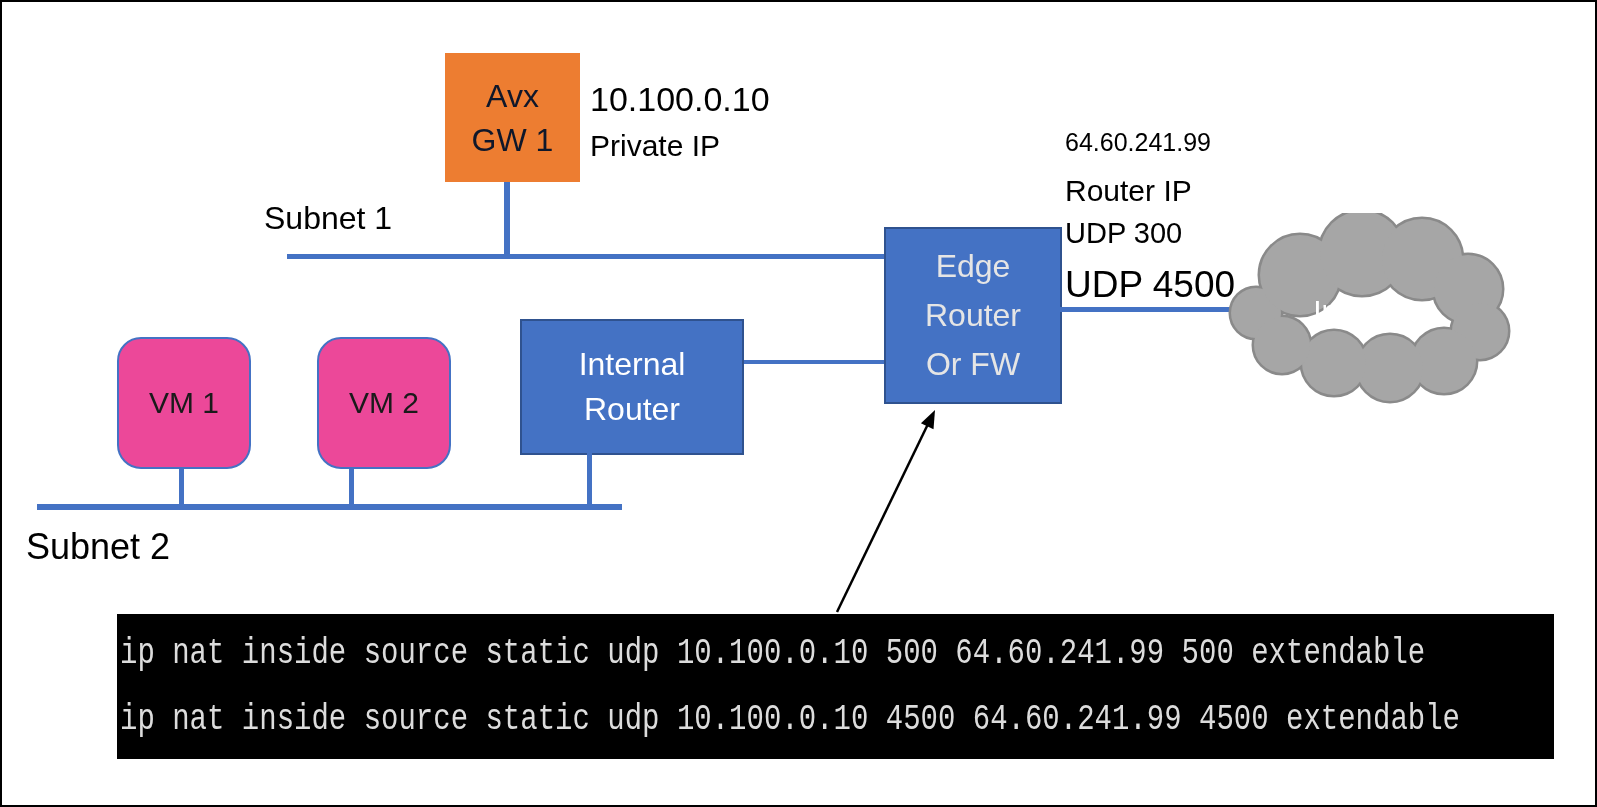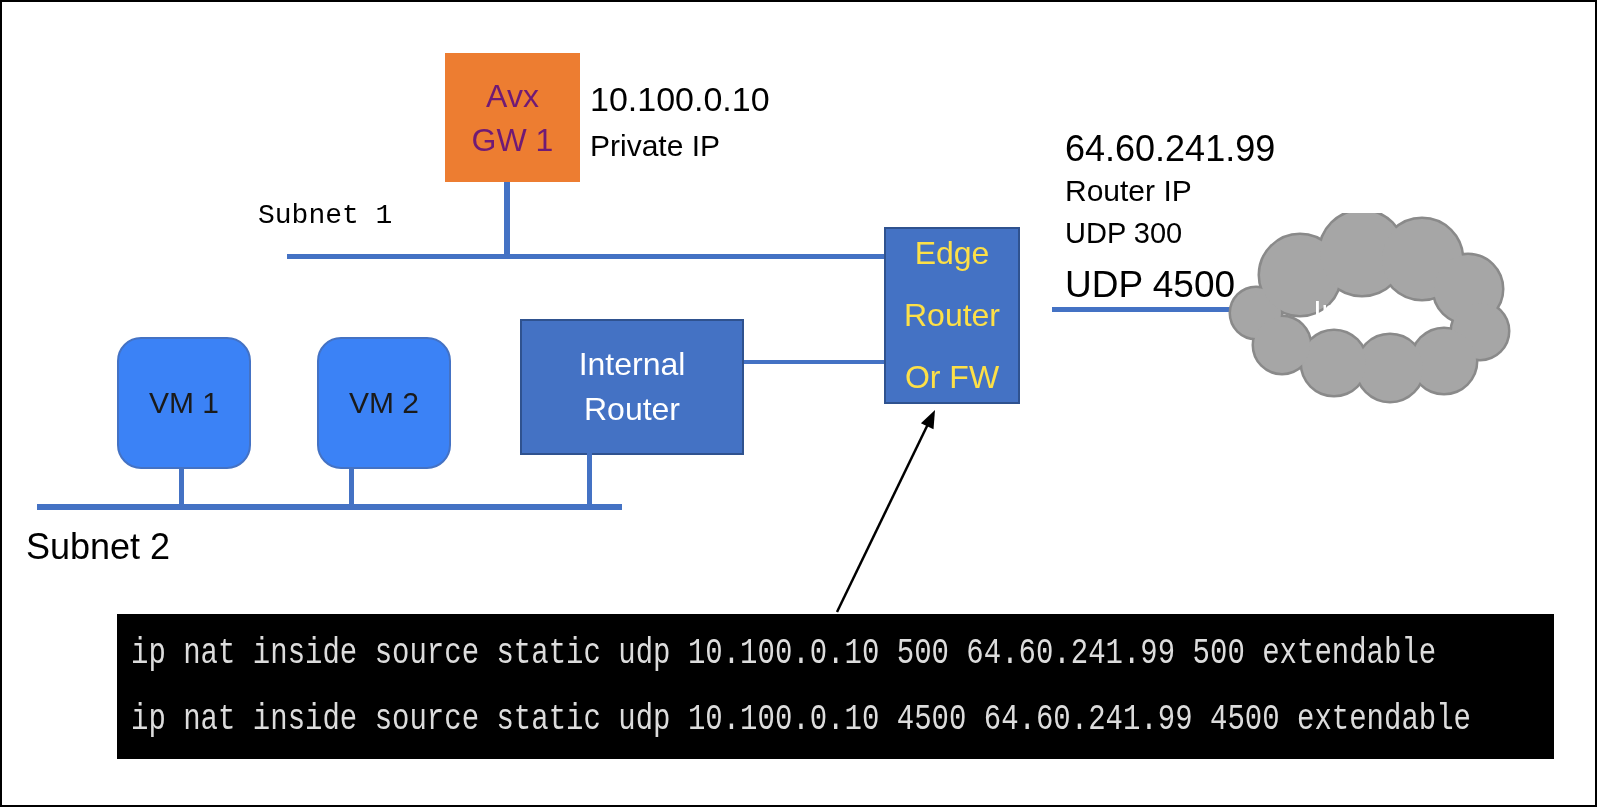--- a/index.html
+++ b/index.html
@@ -20,66 +20,66 @@
     position: absolute;
     display: flex;
     flex-direction: column;
     align-items: center;
     justify-content: center;
     text-align: center;
   }
   .node-avx {
     left: 443px; top: 51px; width: 135px; height: 129px;
     background: #ED7D31;
-    color: #701a75;
+    color: #0f172a;
     font-size: 32px; line-height: 44px;
   }
   .node-vm {
     width: 134px; height: 132px;
-    background: #3b82f6;
+    background: #ec4899;
     border: 2px solid #4472C4;
     border-radius: 24px;
     color: #1a1a1a;
     font-size: 30px;
   }
   .node-vm1 { left: 115px; top: 335px; }
   .node-vm2 { left: 291px; top: 335px; margin-left: 24px; }
   .node-internal-router {
     left: 518px; top: 317px; width: 224px; height: 136px;
     background: #4472C4;
     border: 2px solid #2F528F;
     color: #ffffff;
     font-size: 32px; line-height: 45px;
   }
   .node-edge-router {
-    left: 882px; top: 225px; width: 136px; height: 177px;
+    left: 882px; top: 225px; width: 178px; height: 177px;
     background: #4472C4;
     border: 2px solid #2F528F;
-    color: #fde047;
-    font-size: 32px; line-height: 49px; justify-content: space-between;
+    color: #e5e5e5;
+    font-size: 32px; line-height: 49px;
   }
 
   
   .line { position: absolute; background: #4472C4; }
   .line-avx-drop     { left: 502px; top: 180px; width: 6px;   height: 76px; }
   .line-subnet1      { left: 285px; top: 252px; width: 597px; height: 5px; }
   .line-vm1-drop     { left: 177px; top: 467px; width: 5px;   height: 38px; }
   .line-vm2-drop     { left: 347px; top: 467px; width: 5px;   height: 38px; }
   .line-subnet2      { left: 35px;  top: 502px; width: 585px; height: 6px; }
   .line-ir-drop      { left: 585px; top: 445px; width: 5px;   height: 58px; }
   .line-ir-er        { left: 742px; top: 358px; width: 140px; height: 4px; }
   .line-er-cloud     { left: 1050px; top: 305px; width: 185px; height: 5px; }
 
   
   .lbl { position: absolute; color: #000000; white-space: nowrap; }
-  .lbl-subnet1      { left: 256px; top: 198px; font-size: 28px; font-family: Liberation Mono, monospace; }
+  .lbl-subnet1      { left: 262px; top: 198px; font-size: 32px; }
   .lbl-subnet2      { left: 24px;  top: 524px; font-size: 36px; }
   .lbl-priv-ip      { left: 588px; top: 78px;  font-size: 34px; }
   .lbl-priv-cap     { left: 588px; top: 127px; font-size: 30px; text-align: right; }
-  .lbl-pub-ip       { left: 1063px; top: 126px; font-size: 36px; }
+  .lbl-pub-ip       { left: 1063px; top: 126px; font-size: 25px; }
   .lbl-pub-cap      { left: 1063px; top: 172px; font-size: 30px; }
   .lbl-udp1         { left: 1063px; top: 215px; font-size: 29px; }
   .lbl-udp2         { left: 1063px; top: 262px; font-size: 37px; }
 
   
   .cloud-svg { position: absolute; left: 1220px; top: 211px; }
   .cloud-svg text {
     font-family: "Liberation Sans", sans-serif;
     font-size: 30px;
     fill: #ffffff;
@@ -89,21 +89,21 @@
   .arrow-svg { position: absolute; left: 820px; top: 400px; }
 
   
   .terminal {
     position: absolute;
     left: 115px; top: 612px; width: 1437px; height: 145px;
     background: #000000;
     display: flex;
     flex-direction: column;
     justify-content: center;
-    padding-left: 14px;
+    padding-left: 3px;
     overflow: hidden;
   }
   .term-line {
     font-family: "Liberation Mono", "DejaVu Sans Mono", monospace;
     font-size: 29px;
     height: 66px;
     line-height: 66px;
     color: #DCDCDC;
     white-space: pre;
     transform: scaleY(1.3);

